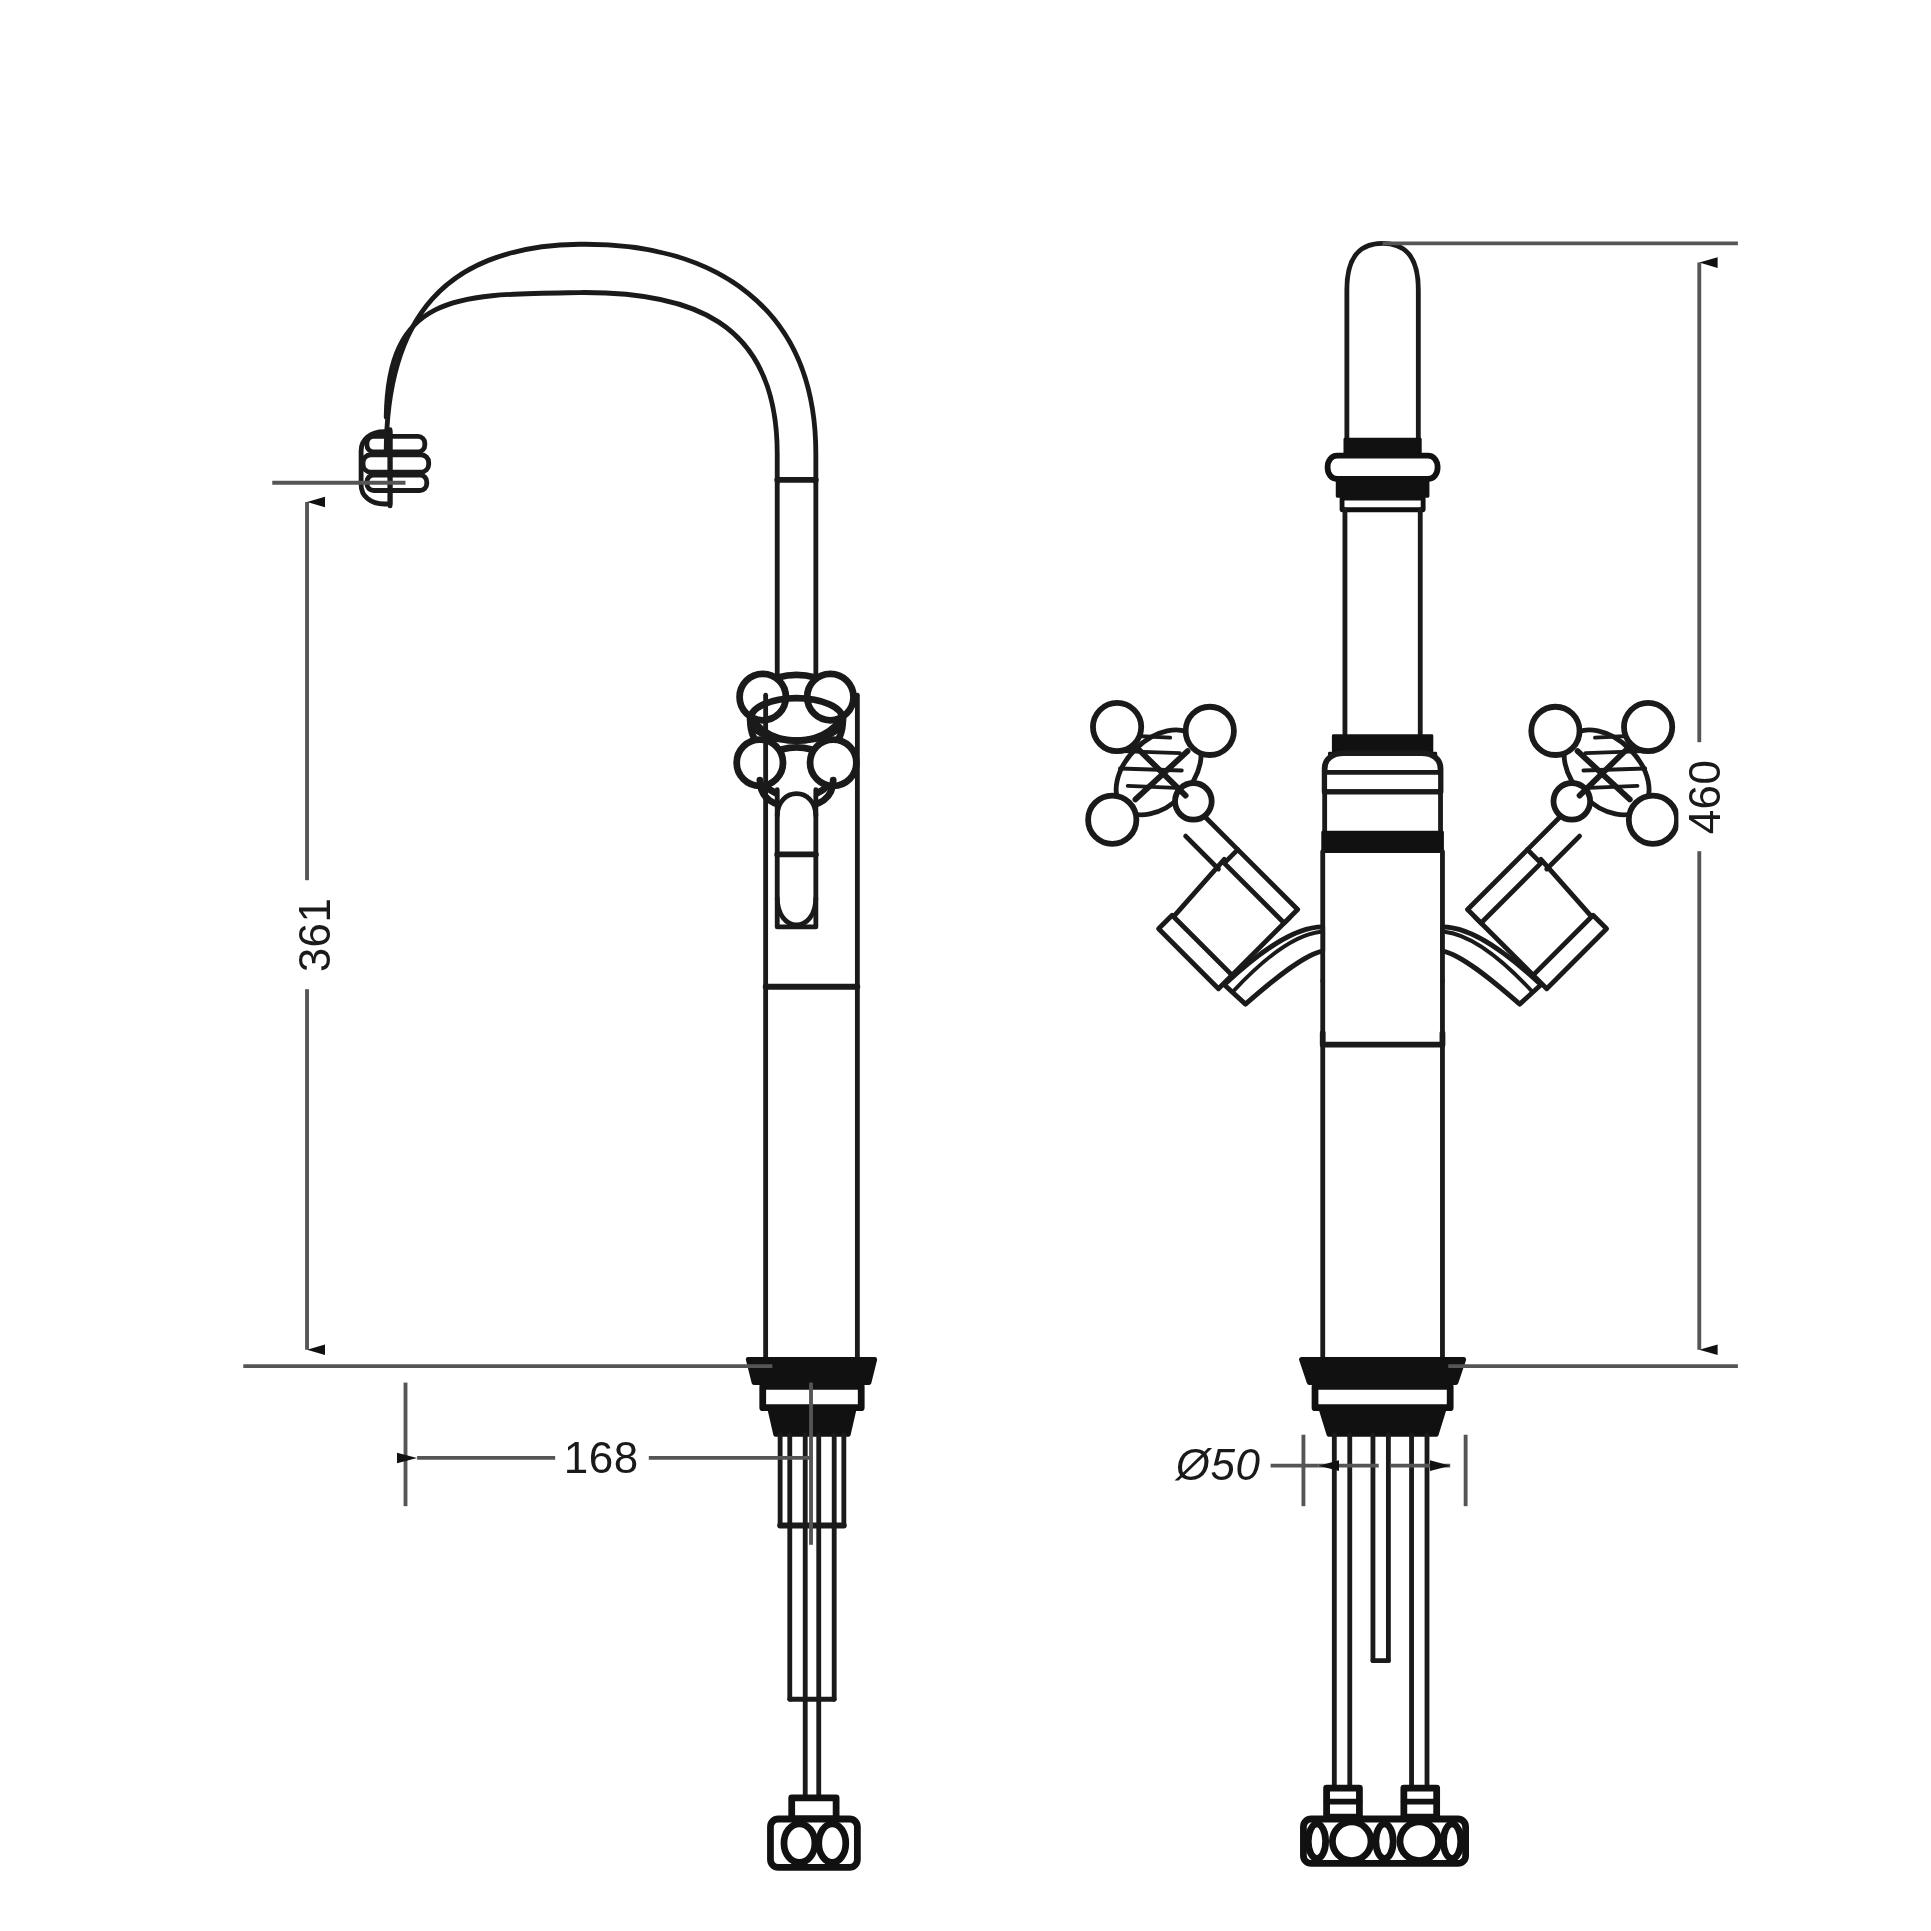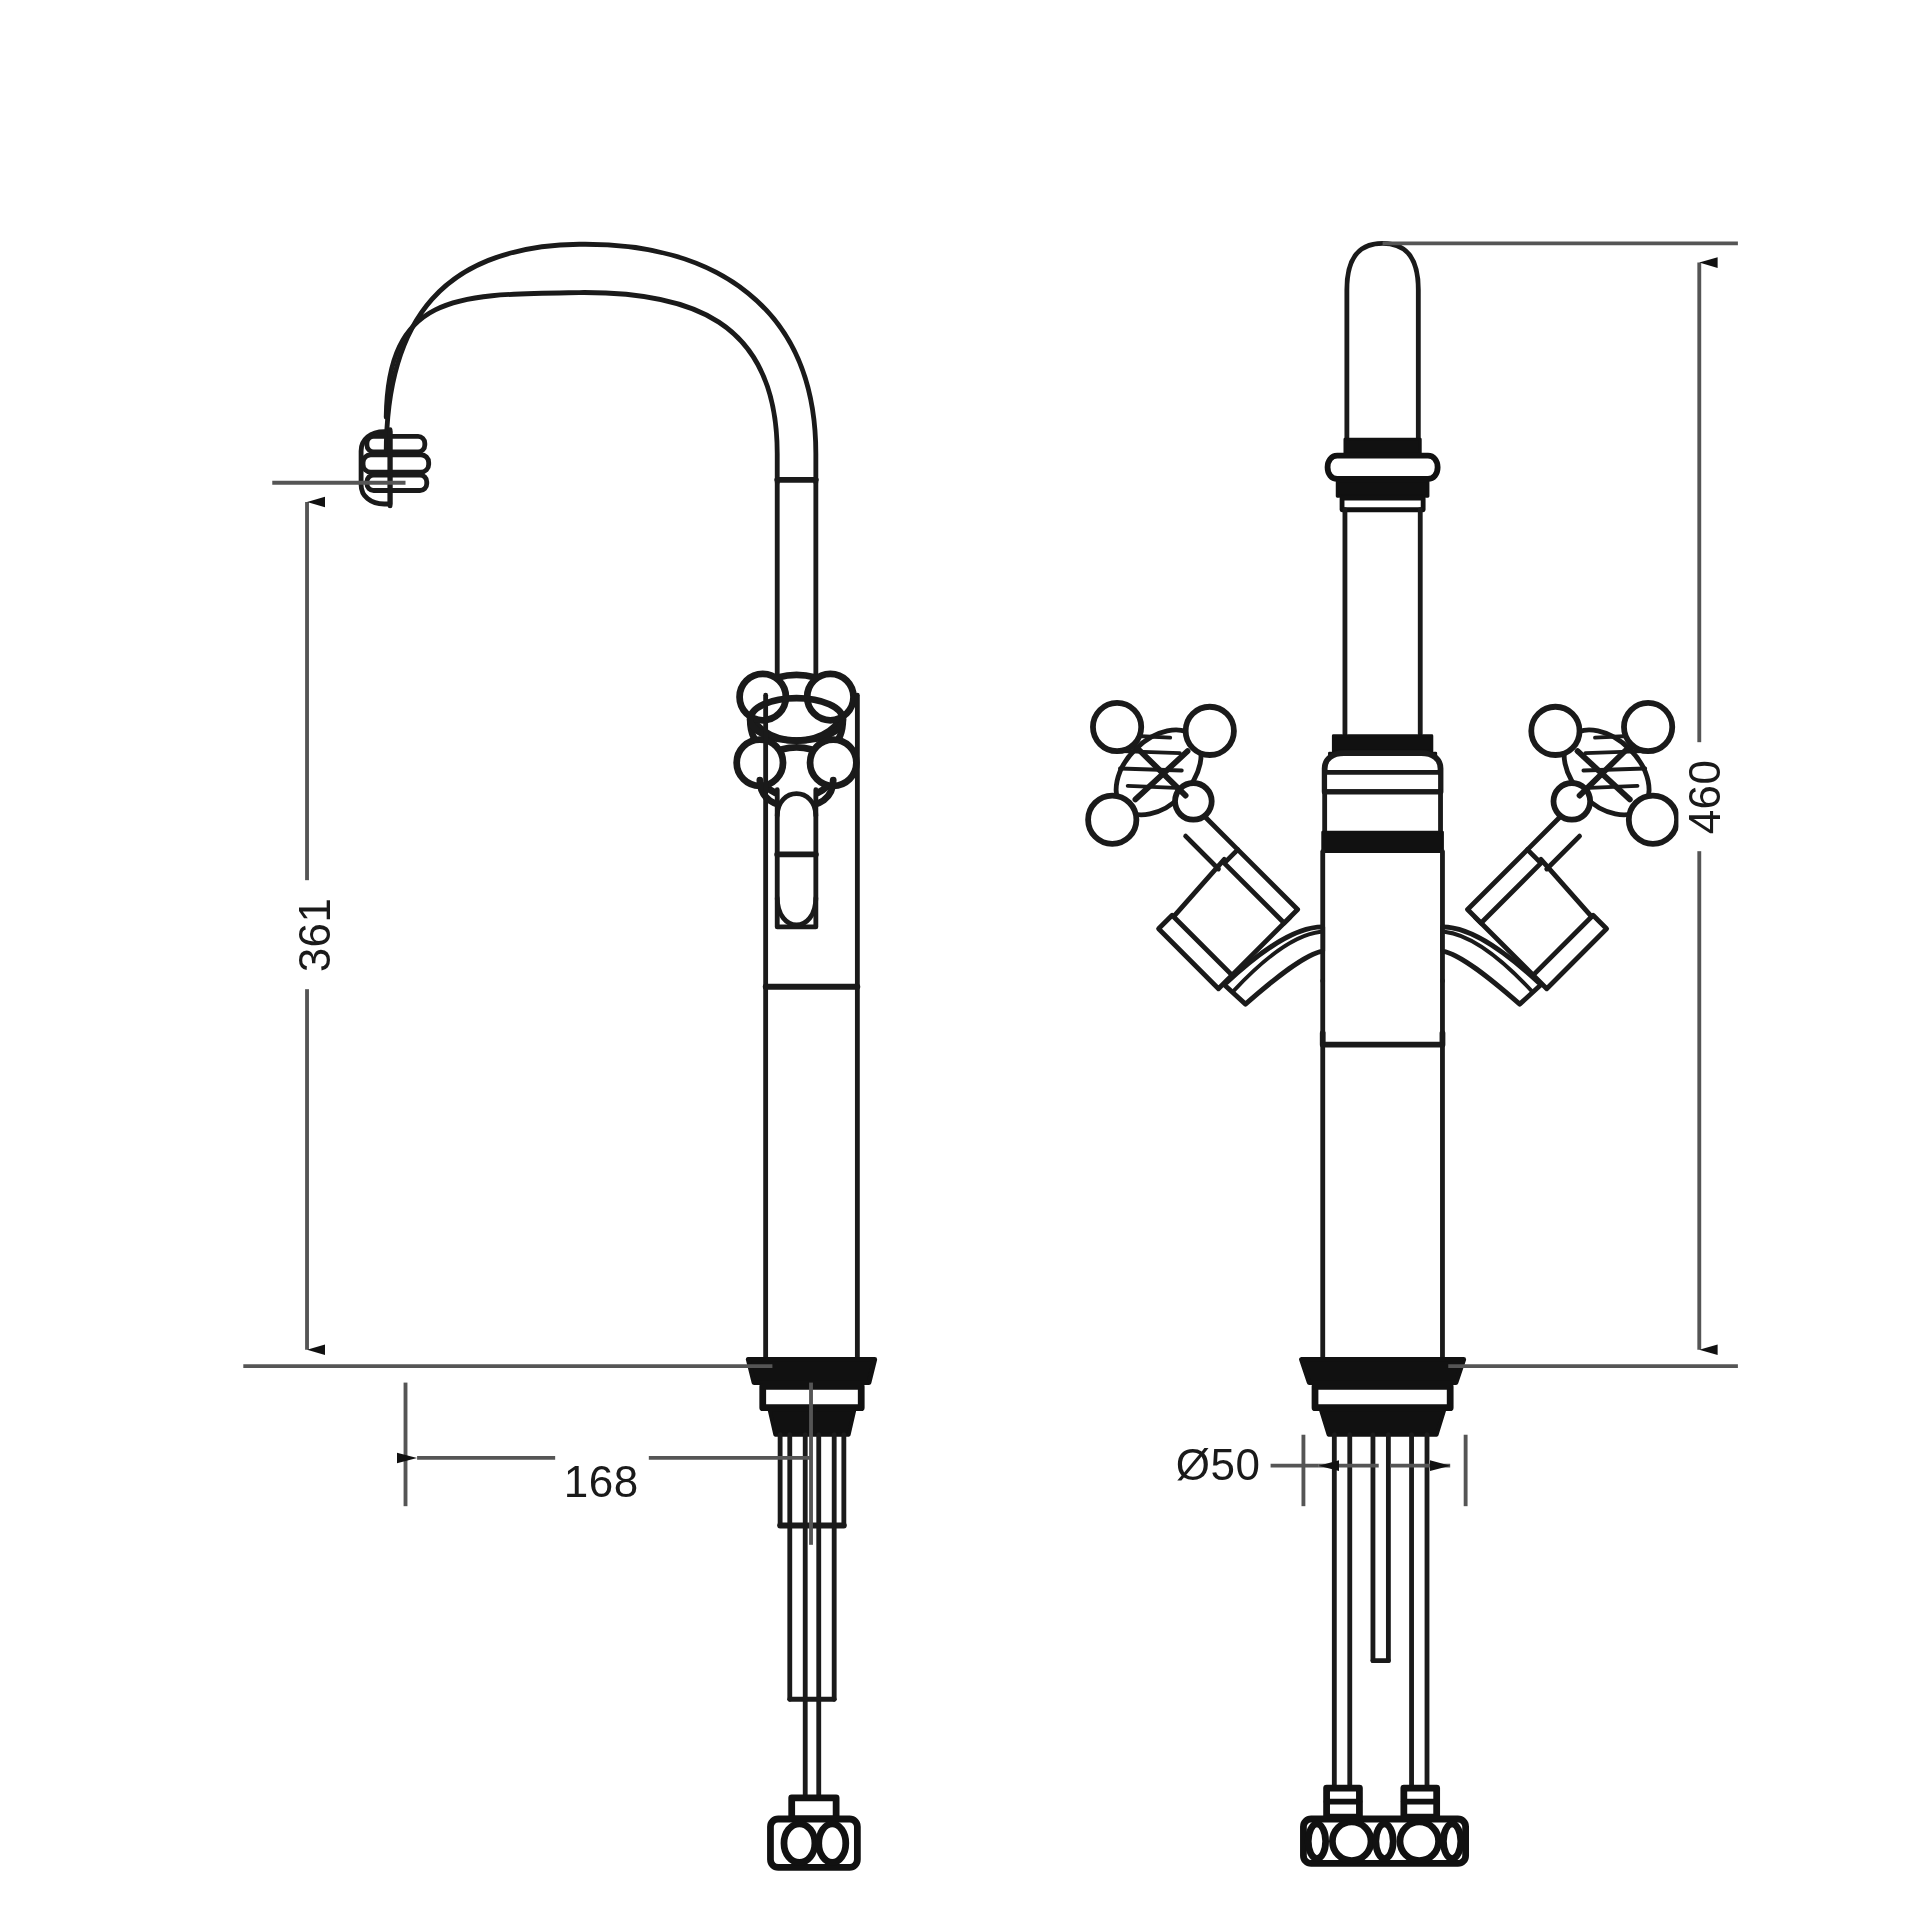--- a/index.html
+++ b/index.html
@@ -293,20 +293,20 @@
       <line x1="1518" y1="1486" x2="1518" y2="1560"></line>
 
       <line x1="1316" y1="1518" x2="1366" y2="1518"></line>
       <line x1="1428" y1="1518" x2="1366" y2="1518" marker-end="url(#arrR)"></line>
       <line x1="1440" y1="1518" x2="1502" y2="1518" marker-end="url(#arrR)"></line>
     </g>
   </svg>
 
   <div class="dim-text rot90" style="left:261px; top:908px; width:97px; text-align:center;">361</div>
 
-  <div class="dim-text" style="left:558px; top:1431px;margin-top:24px;">168</div>
+  <div class="dim-text" style="left:558px; top:1431px;">168</div>
 
   <div class="dim-text rot90" style="left:1651px; top:770px; width:97px; text-align:center;">460</div>
 
-  <div class="dim-text" style="left:1170px; top:1438px;">Ø50</div>
+  <div class="dim-text" style="left:1170px; top:1438px;font-style:italic;">Ø50</div>
 
 </div>
 
 
 </body></html>

